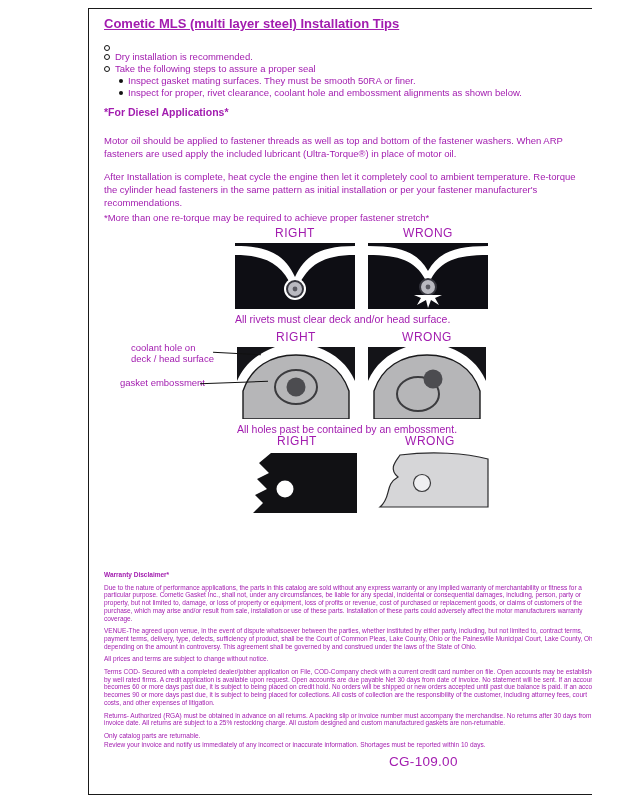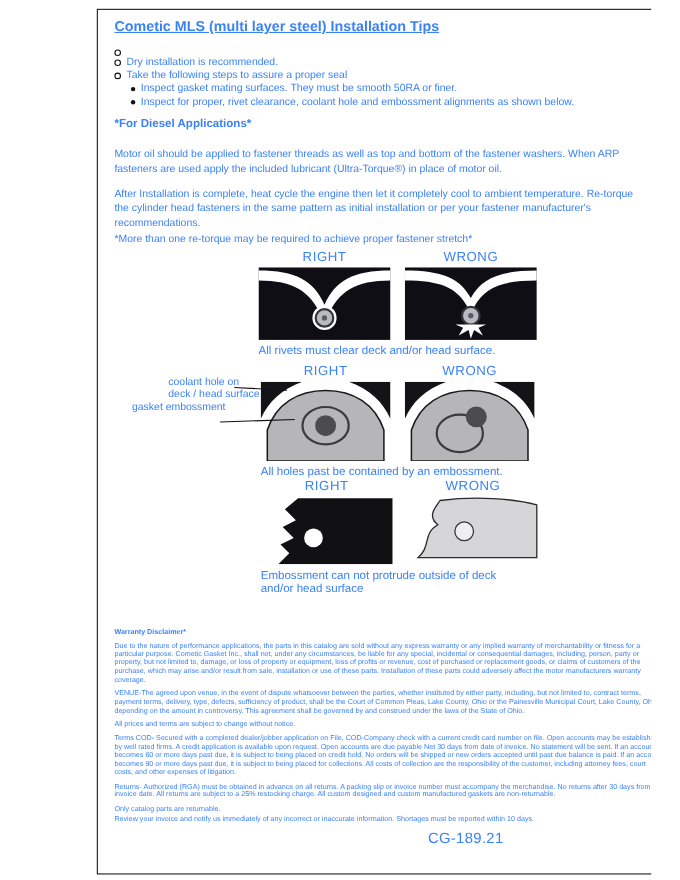--- a/index.html
+++ b/index.html
@@ -1,17 +1,17 @@
 <!DOCTYPE html>
 <html><head>
 <meta charset="utf-8">
 <style>
   html,body{margin:0;padding:0;background:#ffffff;}
   .page{position:relative;width:592px;height:800px;background:#ffffff;
-        font-family:"Liberation Sans",sans-serif;color:#3b82f6;overflow:hidden;}
+        font-family:"Liberation Sans",sans-serif;color:#a21caf;overflow:hidden;}
   .border-box{position:absolute;left:88px;top:8px;width:520px;height:785px;border:1px solid #1a1a1a;}
   .title{position:absolute;left:104px;top:16px;font-size:13px;font-weight:bold;
          text-decoration:underline;margin:0;}
   .tips{position:absolute;left:104px;top:41px;width:482px;font-size:9.5px;line-height:12.3px;}
   .bullet{display:flex;align-items:flex-start;}
   .marker-hollow{flex:0 0 auto;width:4px;height:4px;border:1px solid #111;border-radius:50%;margin:3.5px 5px 0 0;}
   .marker-solid{flex:0 0 auto;width:4px;height:4px;background:#111;border-radius:50%;margin:3.5px 5px 0 0;}
   .sub{margin-left:15px;}
   .diesel-heading{position:absolute;left:104px;top:106px;font-size:10.5px;font-weight:bold;}
   .para{position:absolute;left:104px;width:478px;font-size:9.5px;line-height:12.8px;}
@@ -107,53 +107,52 @@
         <path d="M0,0 L38,0 C19,7 7,18 0,34 Z" fill="#141418"></path>
         <path d="M118,0 L80,0 C99,7 111,18 118,34 Z" fill="#141418"></path>
         <path d="M6,72 L112,72 L112,44 C104,20 84,8 59,8 C34,8 14,20 6,44 Z" fill="#b6b6b8" stroke="#1a1a1c" stroke-width="1.4"></path>
         <ellipse cx="50" cy="47" rx="21" ry="17" fill="none" stroke="#3b3b3e" stroke-width="2"></ellipse>
         <circle cx="65" cy="32" r="9.5" fill="#4c4c50"></circle>
       </svg>
     </div>
     <div class="fig-caption">All holes past be contained by an embossment.</div>
   </div>
 
-  <div class="callout" style="left:153px;top:342px;">
+  <div class="callout" style="left:131px;top:342px;">
     <div>coolant hole on</div>
     <div>deck / head surface</div>
   </div>
   <div class="leader" style="left:213px;top:353px;width:48px;transform:rotate(3deg);"></div>
-  <div class="callout" style="left:120px;top:365px;text-align:center;">gasket embossment</div>
+  <div class="callout" style="left:120px;top:377px;text-align:center;">gasket embossment</div>
   <div class="leader" style="left:200px;top:382px;width:68px;transform:rotate(-2deg);"></div>
 
   <div class="fig-row" style="left:237px;top:434px;">
     <div class="fig-labels">
       <div class="fig-label">RIGHT</div>
       <div class="fig-label">WRONG</div>
     </div>
     <div class="fig-images">
       <svg viewBox="0 0 120 62" width="120" height="62">
         <rect width="120" height="62" fill="#ffffff"></rect>
         <path d="M34,2 L120,2 L120,62 L16,62 L26,52 L18,44 L30,38 L20,28 L32,22 L22,12 Z" fill="#111114"></path>
         <circle cx="48" cy="38" r="8.5" fill="#ffffff"></circle>
       </svg>
       <svg viewBox="0 0 120 62" width="120" height="62">
         <rect width="120" height="62" fill="#ffffff"></rect>
         <path d="M30,4 C62,0 96,2 118,8 L118,56 L10,56 C22,46 14,34 28,26 C18,18 26,10 30,4 Z" fill="#d6d6d8" stroke="#2a2a2c" stroke-width="1.2"></path>
         <circle cx="52" cy="32" r="8.5" fill="#efeff1" stroke="#3a3a3c" stroke-width="1.2"></circle>
       </svg>
     </div>
-    <div class="fig-caption cap-narrow">Embossment can not protrude outside of deck and/or head surface</div>
   </div>
 
   <div class="legal">
     <p class="legal-heading">Warranty Disclaimer*</p>
     <p>Due to the nature of performance applications, the parts in this catalog are sold without any express warranty or any implied warranty of merchantability or fitness for a particular purpose.  Cometic Gasket Inc., shall not, under any circumstances, be liable for any special, incidental or consequential damages, including, person, party or property, but not limited to, damage, or loss of property or equipment, loss of profits or revenue, cost of purchased or replacement goods, or claims of customers of the purchase, which may arise and/or result from sale, installation or use of these parts.  Installation of these parts could adversely affect the motor manufacturers warranty coverage.</p>
     <p>VENUE-The agreed upon venue, in the event of dispute whatsoever between the parties, whether instituted by either party, including, but not limited to, contract terms, payment terms, delivery, type, defects, sufficiency of product, shall be the Court of Common Pleas, Lake County, Ohio or the Painesville Municipal Court, Lake County, Ohio, depending on the amount in controversy. This agreement shall be governed by and construed under the laws of the State of Ohio.</p>
     <p>All prices and terms are subject to change without notice.</p>
     <p>Terms COD- Secured with a completed dealer/jobber application on File, COD-Company check with a current credit card number on file.  Open accounts may be established by well rated firms.  A credit application is available upon request.  Open accounts are due payable Net 30 days from date of invoice.  No statement will be sent.  If an account becomes 60 or more days past due, it is subject to being placed on credit hold.  No orders will be shipped or new orders accepted until past due balance is paid.  If an account becomes 90 or more days past due, it is subject to being placed for collections.  All costs of collection are the responsibility of the customer, including attorney fees, court costs, and other expenses of litigation.</p>
     <p>Returns- Authorized (RGA) must be obtained in advance on all returns.  A packing slip or invoice number must accompany the merchandise.  No returns after 30 days from invoice date.  All returns are subject to a 25% restocking charge.  All custom designed and custom manufactured gaskets are non-returnable.</p>
     <p class="tight">Only catalog parts are returnable.</p>
     <p>Review your invoice and notify us immediately of any incorrect or inaccurate information.  Shortages must be reported within 10 days.</p>
   </div>
 
-  <div class="footer">CG-189.21</div>
+  <div class="footer">CG-109.00</div>
 </div>
 
 </body></html>

